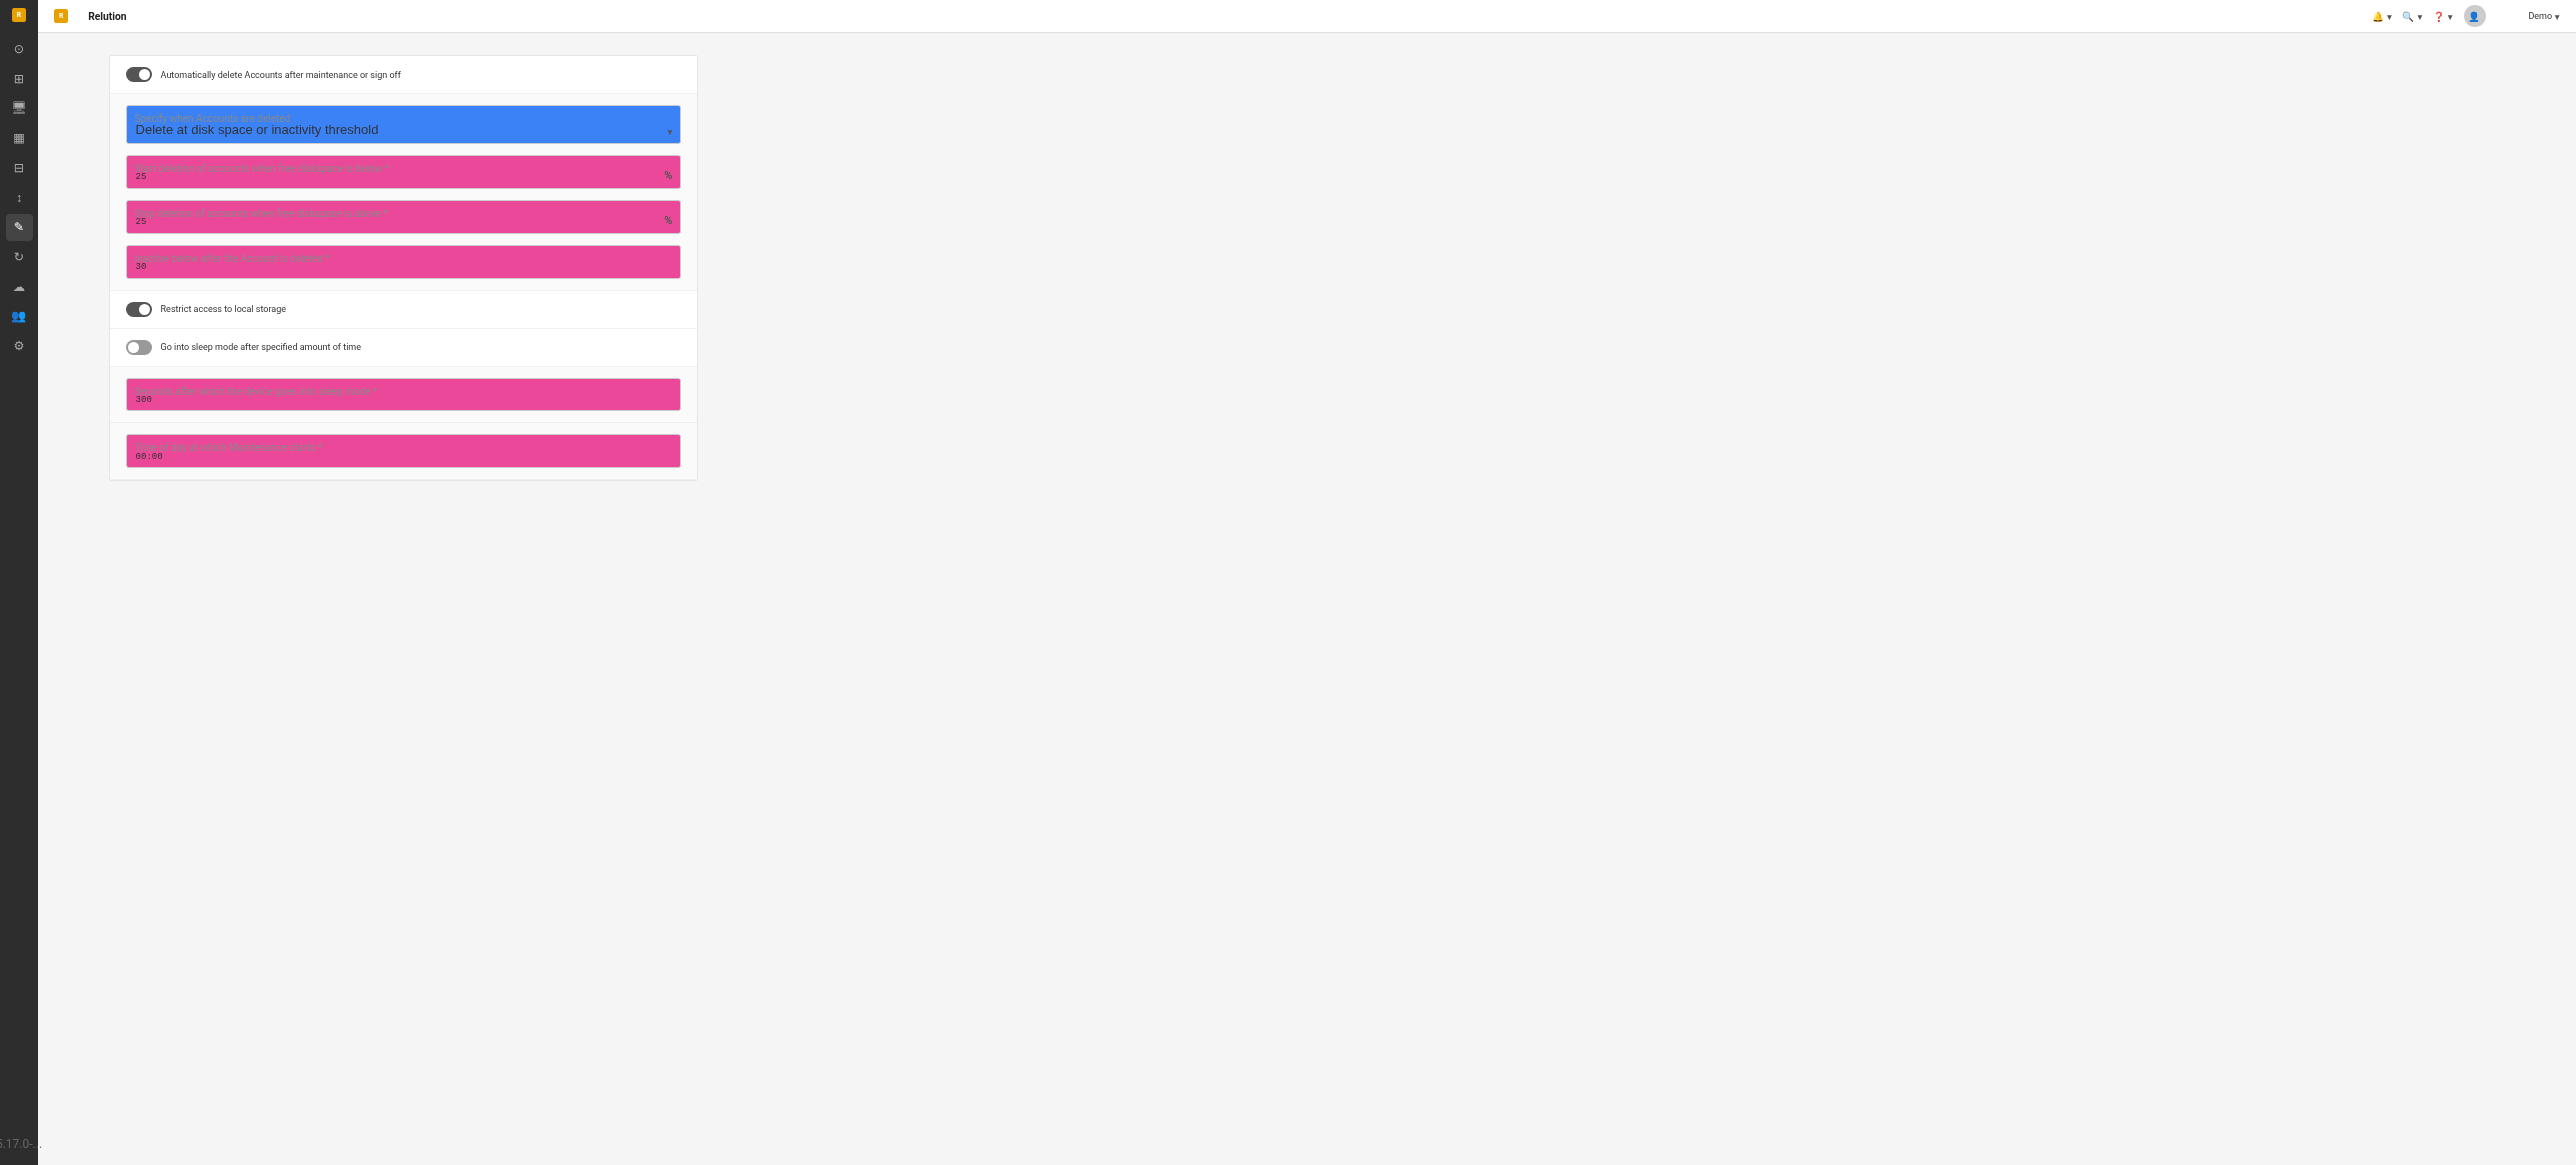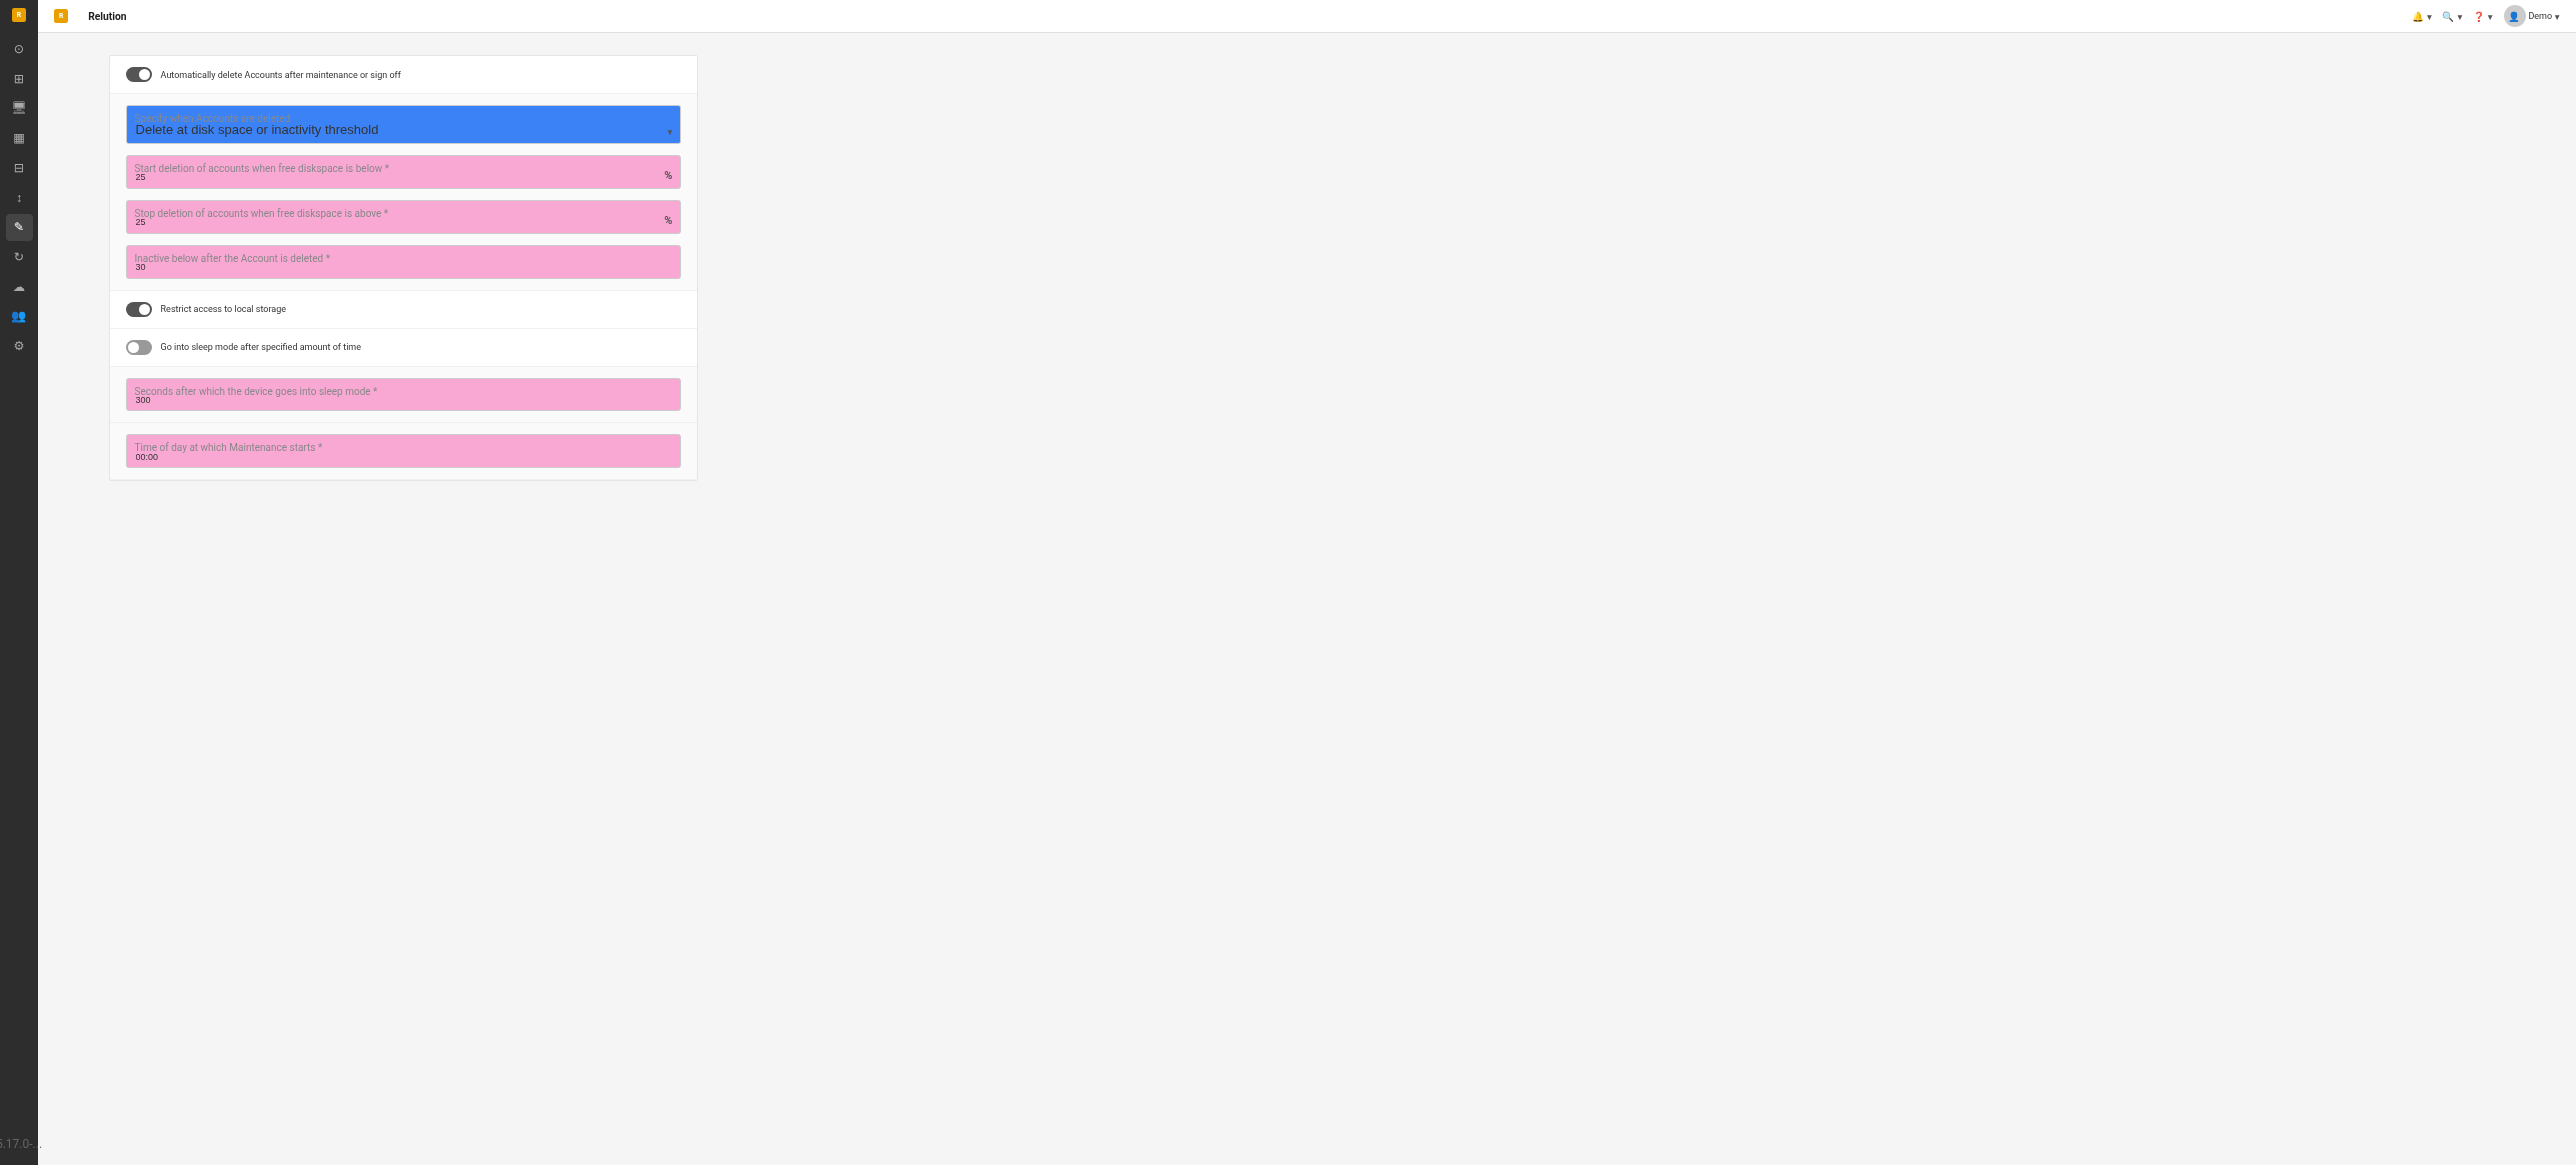--- a/index.html
+++ b/index.html
@@ -84,20 +84,21 @@
       background: #ccc;
       display: flex;
       align-items: center;
       justify-content: center;
       font-size: 9.6px;
       color: #666;
     }
     .user-label {
       font-size: 9px;
       color: #333;
+      margin-left: 40px;
     }
 
     
     .main {
       margin-left: 38px;
       margin-top: 33px;
       flex: 1;
       overflow-y: auto;
       padding: 22px 33px;
       background: #f5f5f5;
@@ -163,22 +164,23 @@
       pointer-events: none;
       z-index: 1;
     }
     .field-input {
       width: 100%;
       border: 0.7px solid #ccc;
       border-radius: 2.7px;
       padding: 16.4px 27px 5.5px 8.2px;
       font-size: 9px;
       color: #333;
-      background: #f9a8d4;
+      background: #ec4899;
       outline: none;
+      font-family: Liberation Mono, monospace;
     }
     .field-icon {
       position: absolute;
       right: 8.2px;
       bottom: 6.8px;
       color: #555;
       font-size: 11px;
       font-weight: bold;
     }
 

